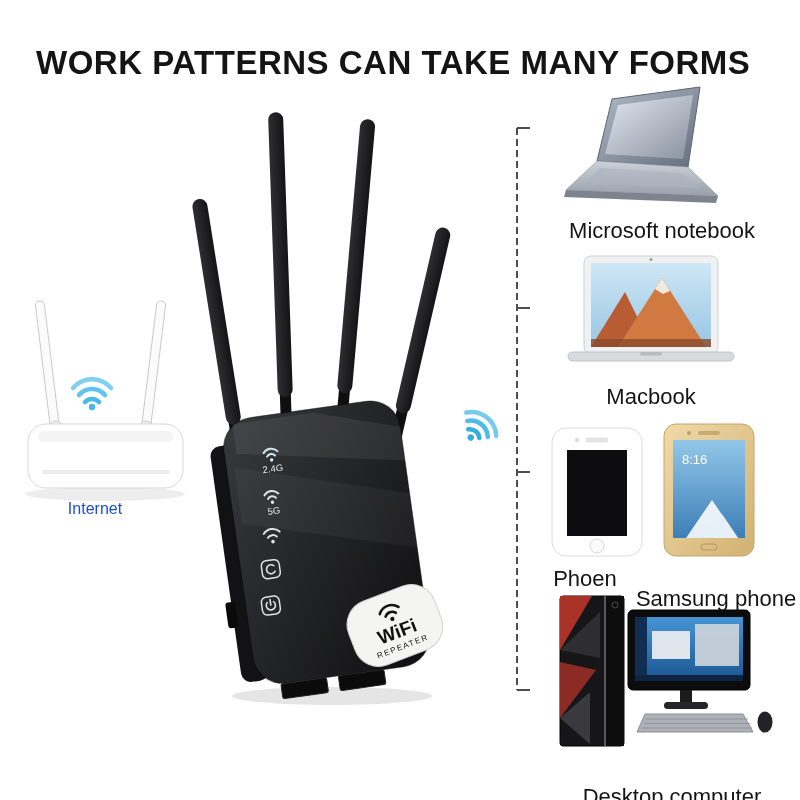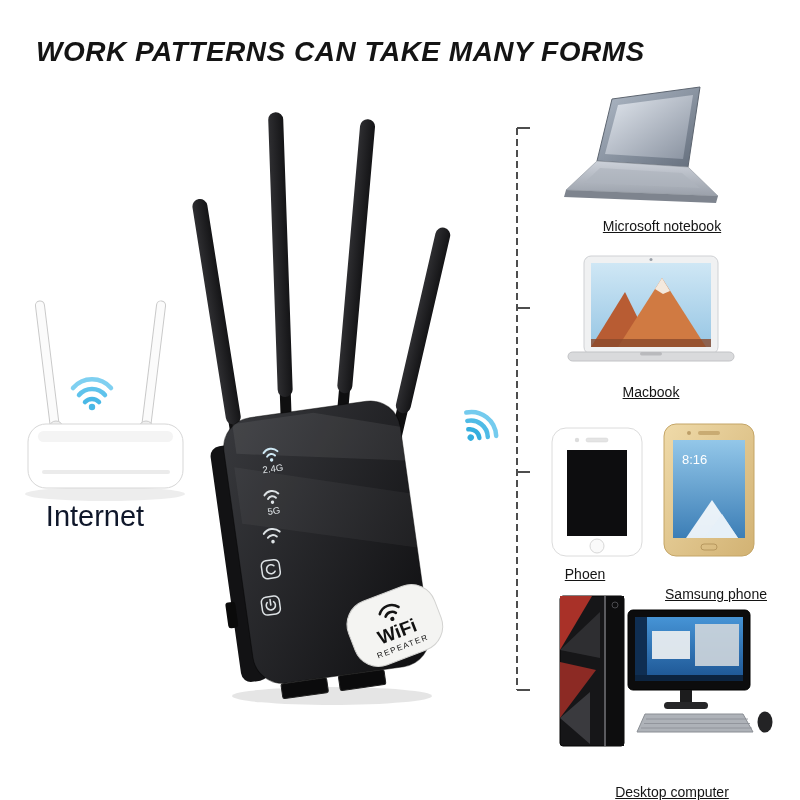--- a/index.html
+++ b/index.html
@@ -1,21 +1,21 @@
 <!DOCTYPE html>
 <html><head>
 <meta charset="utf-8">
 <style>
   html,body{margin:0;padding:0;background:#fff;}
   .stage{position:relative;width:800px;height:800px;background:#ffffff;overflow:hidden;
          font-family:"Liberation Sans",sans-serif;}
-  .page-title{position:absolute;left:36px;top:36px;width:720px;
-              font-size:28px;font-weight:600;letter-spacing:.5px;color:#141414;white-space:nowrap;font-style:italic;}
-  .device-label{position:absolute;transform:translateX(-50%);font-size:14px;color:#141414;white-space:nowrap;text-decoration:underline;}
-  .router-label{position:absolute;transform:translateX(-50%);font-size:29px;color:#0f172a;white-space:nowrap;}
+  .page-title{position:absolute;left:36px;top:44px;width:720px;
+              font-size:33px;font-weight:600;letter-spacing:.5px;color:#141414;white-space:nowrap;}
+  .device-label{position:absolute;transform:translateX(-50%);font-size:22px;color:#141414;white-space:nowrap;}
+  .router-label{position:absolute;transform:translateX(-50%);font-size:16px;color:#1d4ed8;white-space:nowrap;}
   svg{position:absolute;left:0;top:0;}
   svg text{font-family:"Liberation Sans",sans-serif;}
 </style>
 </head>
 <body>
 
 <div class="stage">
 
   <div class="page-title">WORK PATTERNS CAN TAKE MANY FORMS</div>
 

